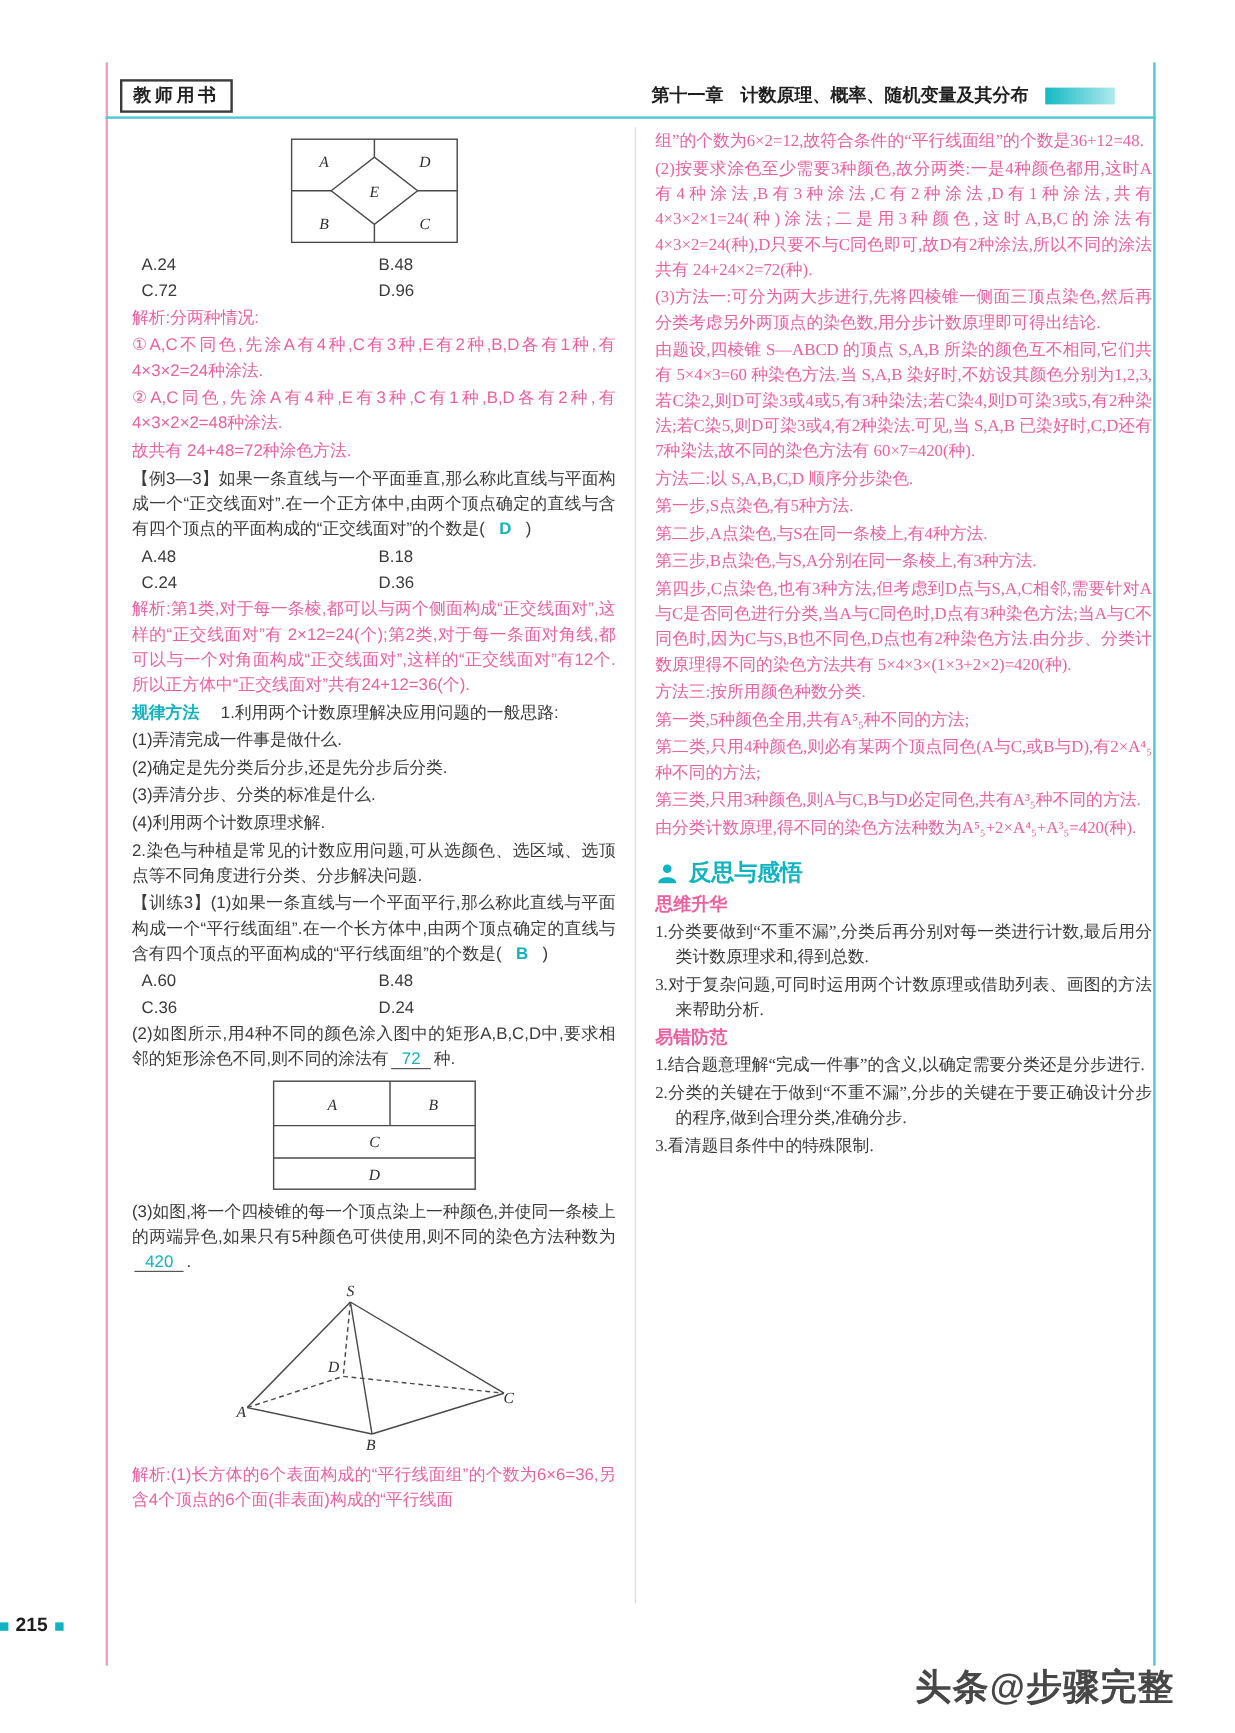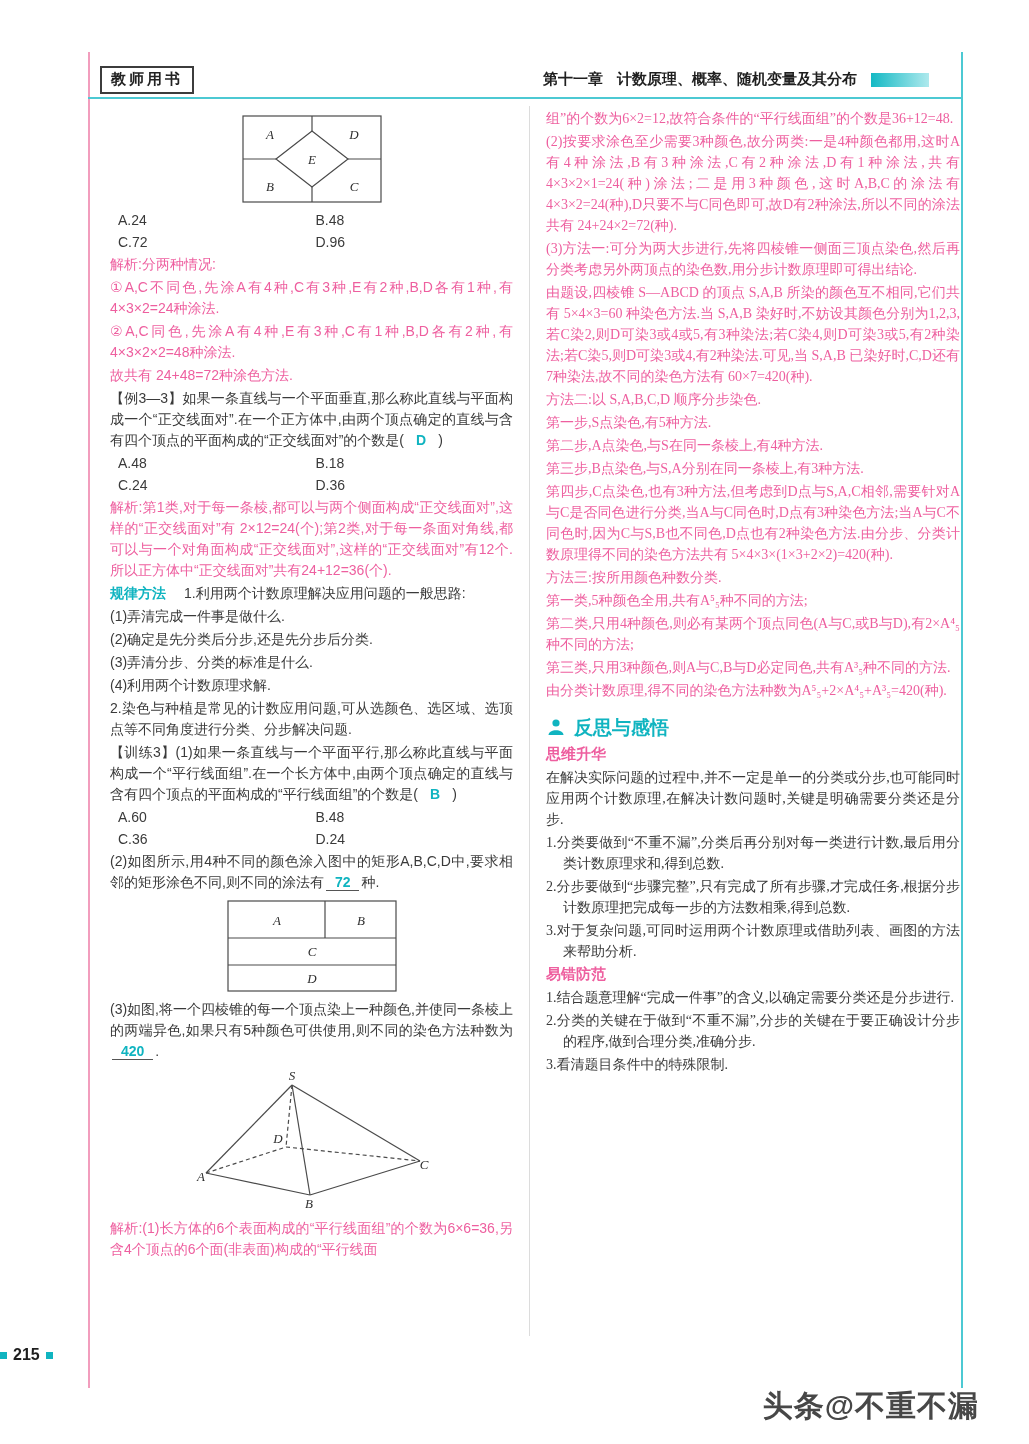--- a/index.html
+++ b/index.html
@@ -29,31 +29,31 @@
   .col { position:absolute; top:108px; font-size:14px; line-height:21px; text-align:justify; color:#3a3a3a; }
   .col-left  { left:110px; width:403px; }
   .col-right { left:546px; width:414px;font-family:Liberation Serif, serif; }
   .col p { margin:0 0 2px; }
 
   .pink { color:#ee5f9f; }
 
   .angle { color:#10b4c0; font-weight:bold; font-size:15px; margin:5px 0 3px; }
   .rule-label { color:#10b4c0; font-weight:bold; margin-right:18px; }
   .ans   { color:#10b4c0; font-weight:bold; padding:0 12px; }
-  .blank { color:#10b4c0; font-weight:bold; border-bottom:1.5px solid #555; padding:0 9px; margin:4px 2px; }
+  .blank { color:#10b4c0; font-weight:normal; border-bottom:1.5px solid #555; padding:0 9px; margin:4px 2px; }
 
   .opts { display:flex; padding-left:8px; margin:1px 0; }
   .opts span { width:50%; }
 
   .fig { display:flex; justify-content:center; margin:7px 0; }
   .ln  { fill:none; stroke:#4a4a4a; stroke-width:1.2; }
   .lnd { fill:none; stroke:#4a4a4a; stroke-width:1.2; stroke-dasharray:4 3; }
   .flb { font:italic 13px "Liberation Serif","DejaVu Serif",serif; fill:#2e2e2e; text-anchor:middle; }
 
-  .reflect { display:flex; align-items:flex-start; gap:8px; color:#10b4c0; font-weight:bold;
+  .reflect { display:flex; align-items:flex-end; gap:8px; color:#10b4c0; font-weight:bold;
              font-size:19px; margin:16px 0 6px; }
   .sub-label { color:#ee5f9f; font-weight:bold; font-size:15px; margin:5px 0 2px; }
   .hang { padding-left:17px; text-indent:-17px; }
 
   
   .pageno { position:absolute; left:0; top:1346px; width:100%; display:flex; justify-content:flex-start;
             align-items:center; gap:6px; font-weight:bold; font-size:16px; color:#1e1e1e; }
   .sq { width:7px; height:7px; background:#10b4c0; display:inline-block; }
 
   .watermark { position:absolute; right:14px; top:1386px; font-size:30px; font-weight:bold;
@@ -196,32 +196,30 @@
 
     <div class="reflect">
       <svg width="20" height="20" viewBox="0 0 20 20">
         <circle cx="10" cy="6" r="3.6" fill="#10b4c0"></circle>
         <path d="M2.5,18 C2.5,11.5 17.5,11.5 17.5,18 Z" fill="#10b4c0"></path>
       </svg>
       <span>反思与感悟</span>
     </div>
 
     <p class="sub-label">思维升华</p>
-    <p>在解决实际问题的过程中,并不一定是单一的分类或分步,也可能同时应用两个计数原理,在解决计数问题时,关键是明确需要分类还是分步.</p>
     <p class="hang">1.分类要做到“不重不漏”,分类后再分别对每一类进行计数,最后用分类计数原理求和,得到总数.</p>
-    <p class="hang">2.分步要做到“步骤完整”,只有完成了所有步骤,才完成任务,根据分步计数原理把完成每一步的方法数相乘,得到总数.</p>
     <p class="hang">3.对于复杂问题,可同时运用两个计数原理或借助列表、画图的方法来帮助分析.</p>
 
     <p class="sub-label">易错防范</p>
     <p class="hang">1.结合题意理解“完成一件事”的含义,以确定需要分类还是分步进行.</p>
     <p class="hang">2.分类的关键在于做到“不重不漏”,分步的关键在于要正确设计分步的程序,做到合理分类,准确分步.</p>
     <p class="hang">3.看清题目条件中的特殊限制.</p>
   </section>
 
   <div class="pageno">
     <span class="sq"></span>
     <span>215</span>
     <span class="sq"></span>
   </div>
 
-  <div class="watermark">头条@不重不漏</div>
+  <div class="watermark">头条@步骤完整</div>
 
 </div>
 
 </body></html>

